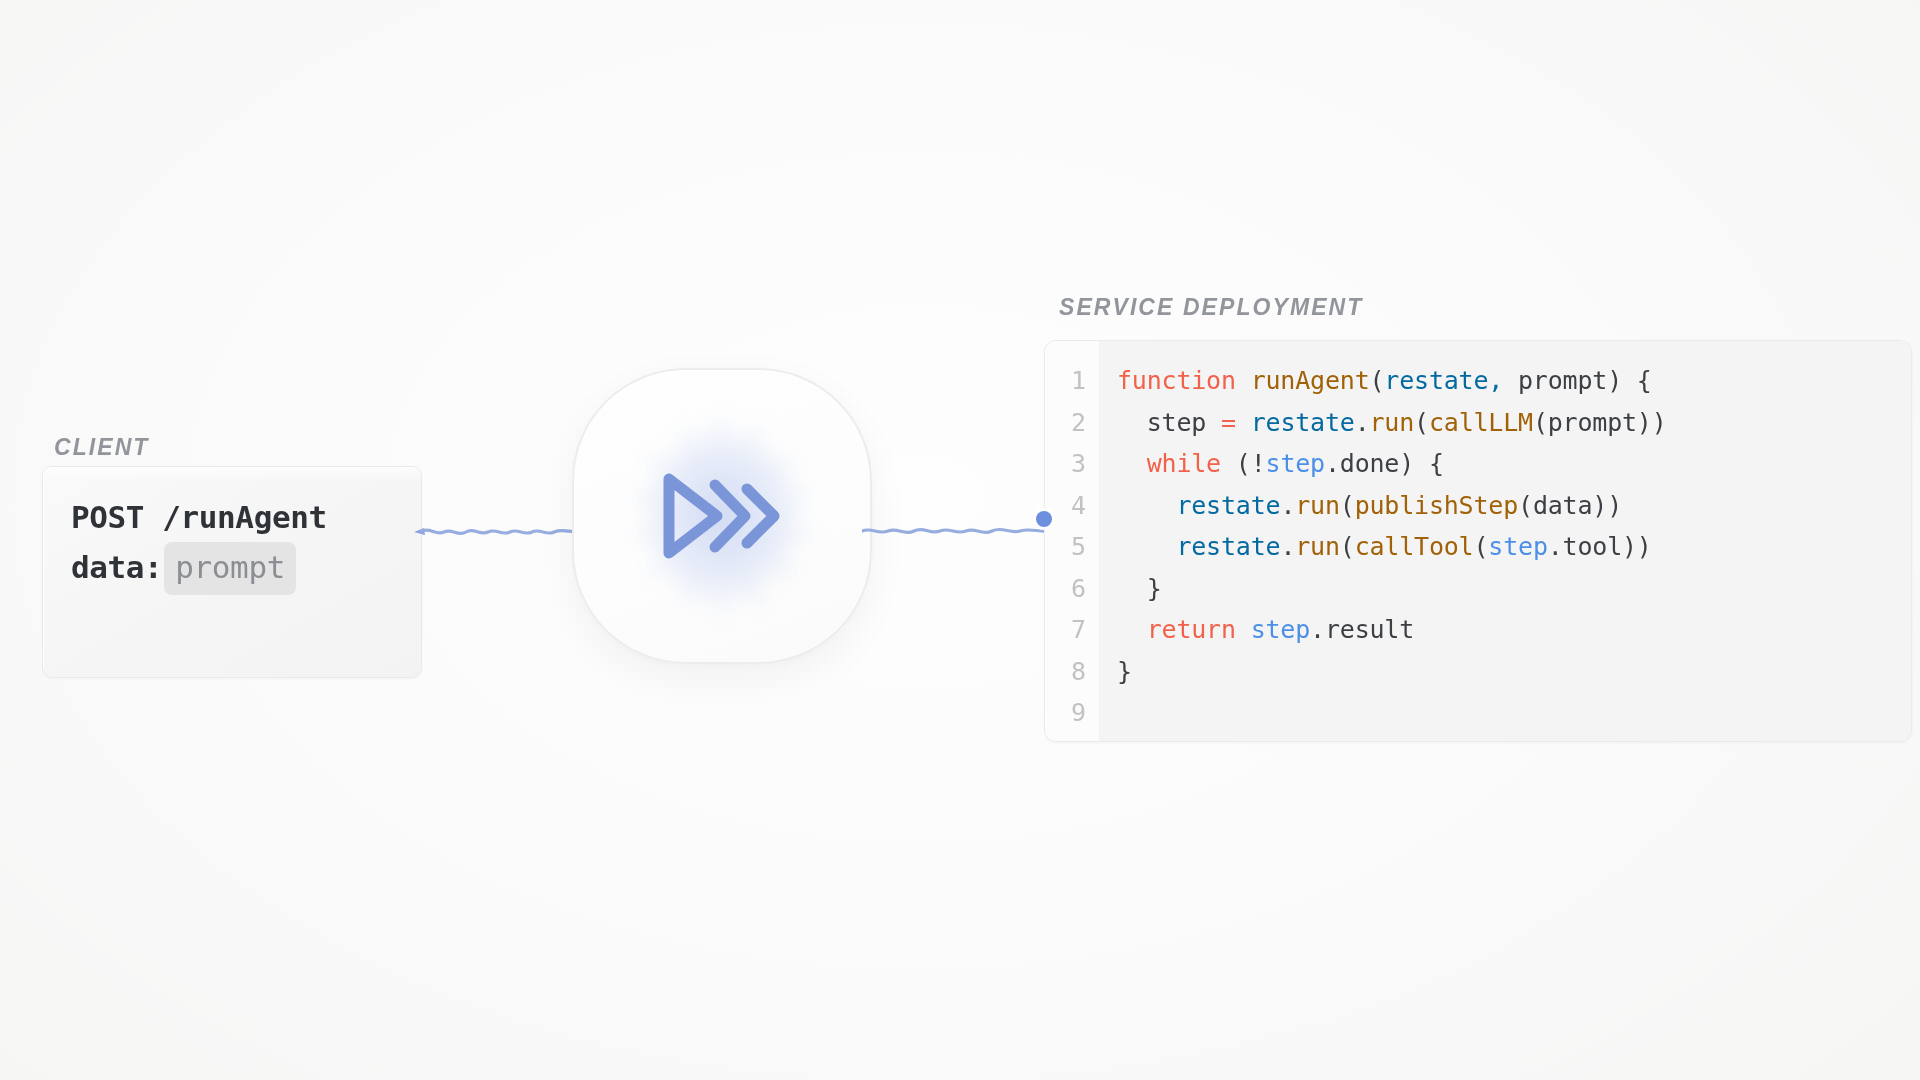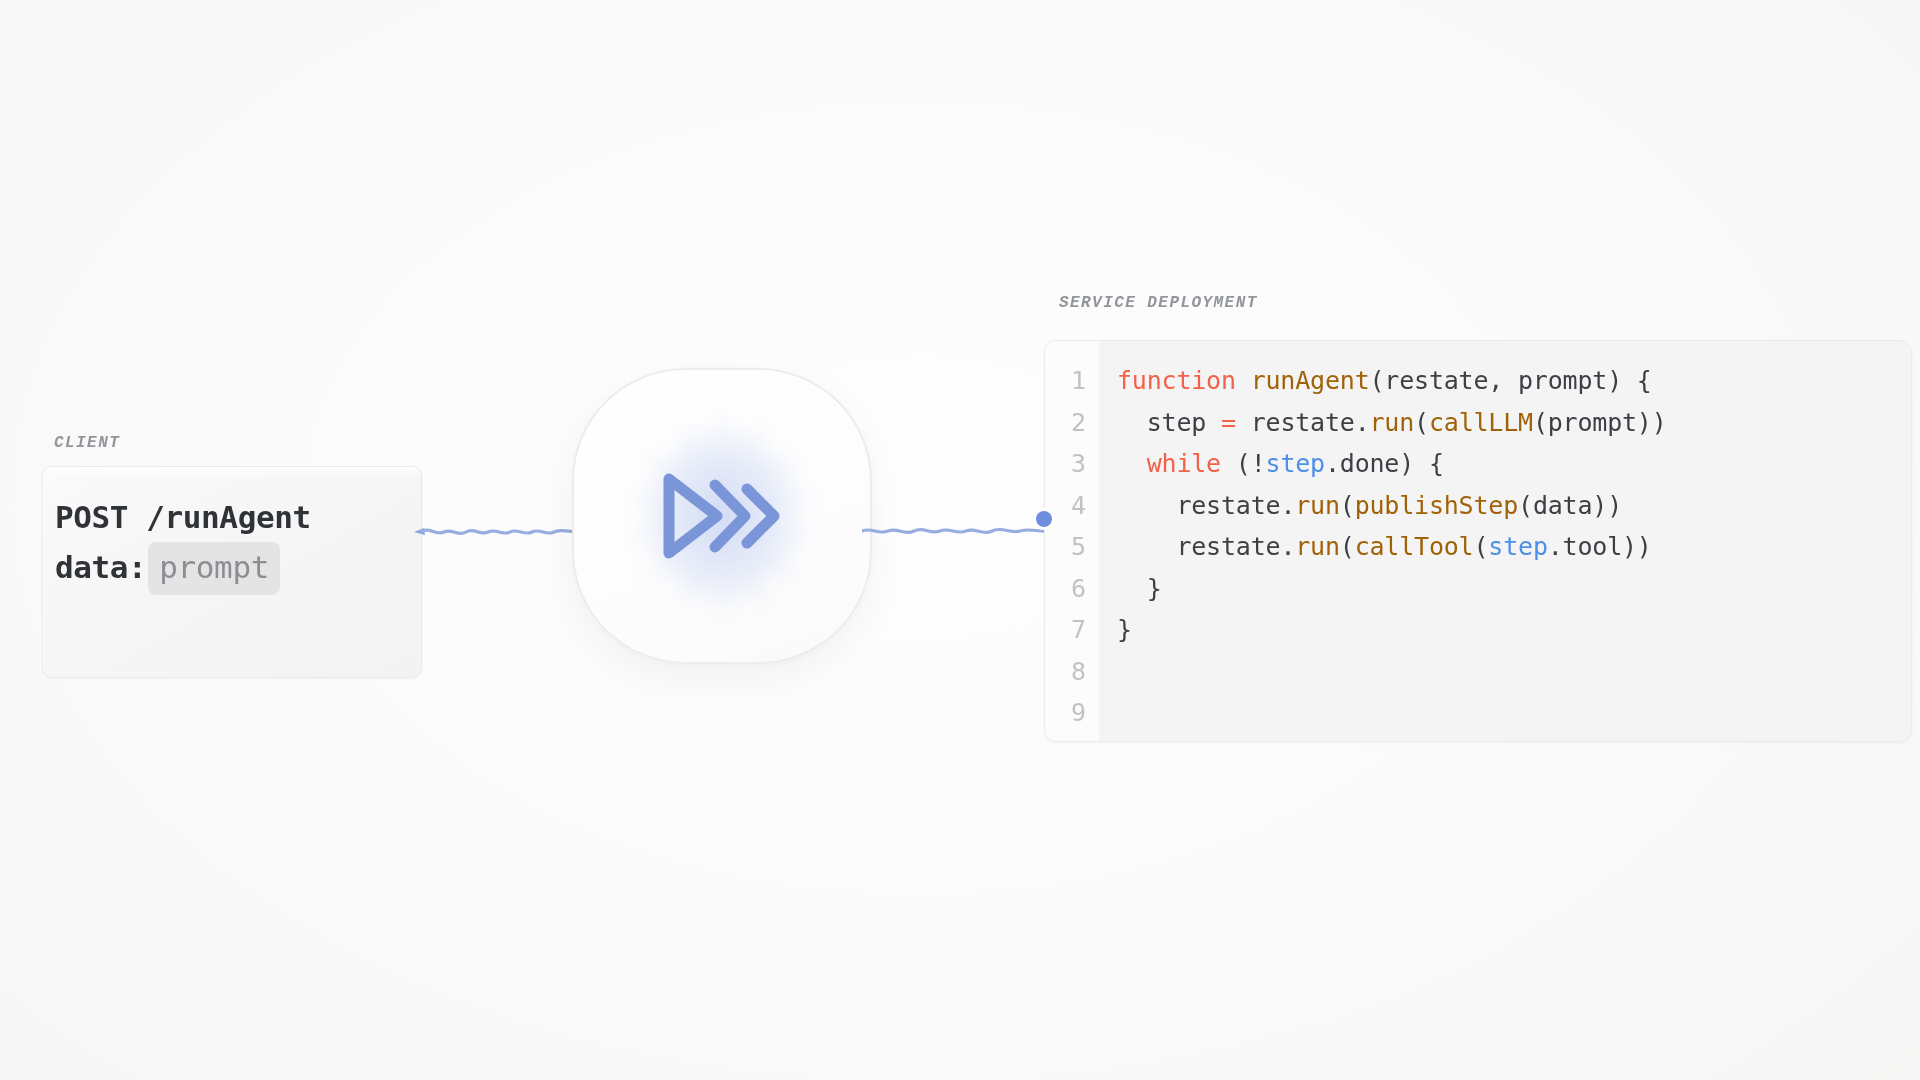--- a/index.html
+++ b/index.html
@@ -27,26 +27,26 @@
     pointer-events: none;
     opacity: .55;
     background-image:
       repeating-linear-gradient(0deg, rgba(0,0,0,.012) 0px, rgba(0,0,0,.012) 1px, rgba(255,255,255,0) 1px, rgba(255,255,255,0) 2px),
       repeating-linear-gradient(90deg, rgba(0,0,0,.010) 0px, rgba(0,0,0,.010) 1px, rgba(255,255,255,0) 1px, rgba(255,255,255,0) 2px);
   }
 
   
   .sec-label {
     position: absolute;
-    font-family: Liberation Mono, monospace;
+    font-family: Liberation Sans, sans-serif;
     font-style: italic;
     font-weight: 700;
     letter-spacing: .09em;
     color: #92959b;
-    font-size: 16px;
+    font-size: 23px;
     white-space: nowrap;
   }
   #client-label { left: 54px; top: 434px; }
   #service-label { left: 1059px; top: 294px; }
 
   
   #client-card {
     position: absolute;
     left: 42px;
     top: 466px;
@@ -59,21 +59,21 @@
     overflow: hidden;
   }
   #client-card::after{
     content:"";
     position:absolute; left:0; top:0; right:0; height:14px;
     background: linear-gradient(#ffffff, rgba(255,255,255,0));
     opacity:.75;
   }
   .client-lines {
     position: absolute;
-    left: 12px;
+    left: 28px;
     top: 26px;
     right: 14px;
   }
   .cline {
     font-family: "DejaVu Sans Mono", "Liberation Mono", monospace;
     font-weight: 700;
     font-size: 31px;
     line-height: 49px;
     color: #2f3237;
     white-space: pre;
@@ -172,21 +172,21 @@
     font-size: 25px;
     line-height: 41.5px;
     height: 41.5px;
     white-space: pre;
     color: #3c3f44;
     letter-spacing: -.2px;
   }
   .tok-kw   { color: #f2614a; text-align: center; }
   .tok-fn   { color: #a16207; }
   .tok-var  { color: #4b8fe8; }
-  .tok-dim  { color: #404040; }
+  .tok-dim  { color: #0369a1; }
   .tok-op   { color: #f2614a; }
   .tok-txt  { color: #3c3f44; }
 
   #entry-dot {
     position: absolute;
     left: 1036px;
     top: 511px;
     width: 16px;
     height: 16px;
     border-radius: 50%;
@@ -258,17 +258,18 @@
       <div class="ln">8</div>
       <div class="ln">9</div>
     </div>
   <div id="code-body">
       <div class="code-line"><span class="tok-kw">function</span><span class="tok-txt"> </span><span class="tok-fn">runAgent</span><span class="tok-txt">(</span><span class="tok-dim">restate, </span><span class="tok-txt">prompt</span><span class="tok-txt">) {</span></div>
       <div class="code-line"><span class="tok-txt">  step </span><span class="tok-op">=</span><span class="tok-txt"> </span><span class="tok-dim">restate</span><span class="tok-txt">.</span><span class="tok-fn">run</span><span class="tok-txt">(</span><span class="tok-fn">callLLM</span><span class="tok-txt">(prompt))</span></div>
       <div class="code-line"><span class="tok-txt">  </span><span class="tok-kw">while</span><span class="tok-txt"> (!</span><span class="tok-var">step</span><span class="tok-txt">.done) {</span></div>
       <div class="code-line"><span class="tok-txt">    </span><span class="tok-dim">restate</span><span class="tok-txt">.</span><span class="tok-fn">run</span><span class="tok-txt">(</span><span class="tok-fn">publishStep</span><span class="tok-txt">(data))</span></div>
       <div class="code-line"><span class="tok-txt">    </span><span class="tok-dim">restate</span><span class="tok-txt">.</span><span class="tok-fn">run</span><span class="tok-txt">(</span><span class="tok-fn">callTool</span><span class="tok-txt">(</span><span class="tok-var">step</span><span class="tok-txt">.tool))</span></div>
       <div class="code-line"><span class="tok-txt">  }</span></div>
+      <div class="code-line"><span class="tok-txt">  </span><span class="tok-kw">return</span><span class="tok-txt"> </span><span class="tok-var">step</span><span class="tok-txt">.result</span></div>
       <div class="code-line"><span class="tok-txt">}</span></div>
     </div>
 </div>
 
 <div id="entry-dot"></div>
 
 </body></html>

